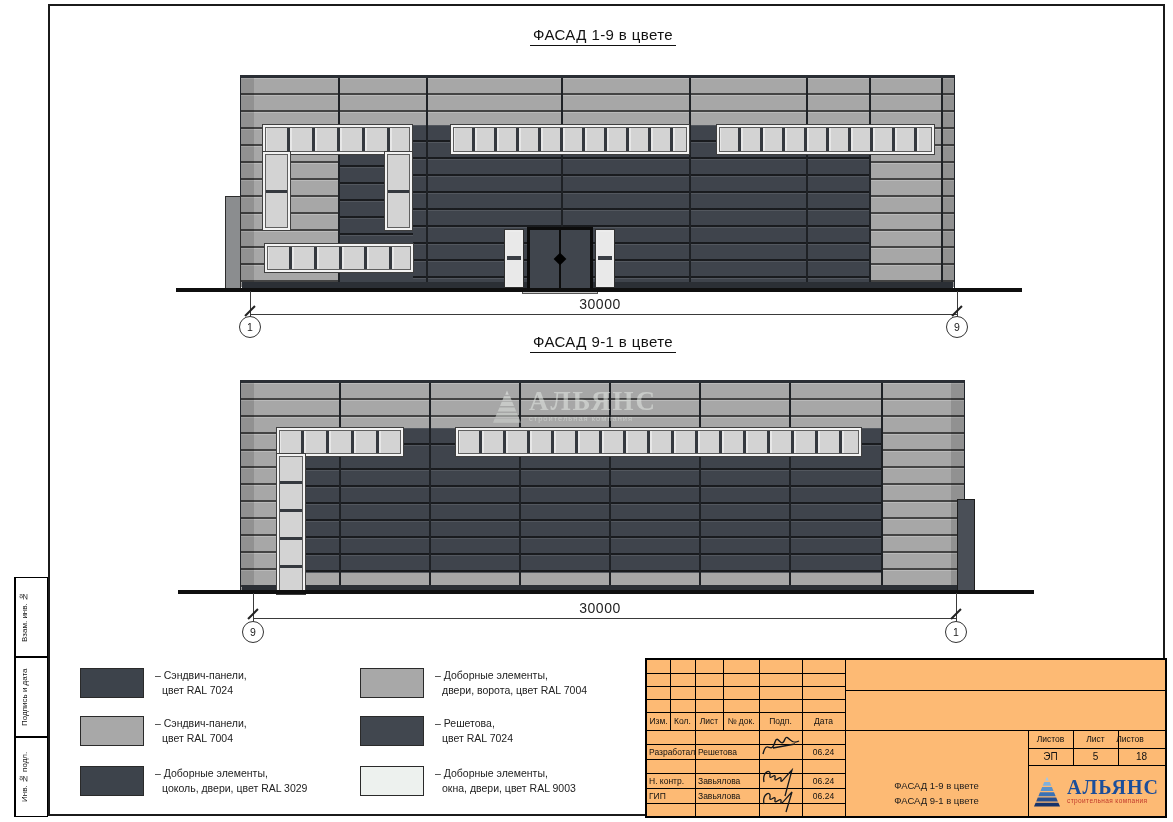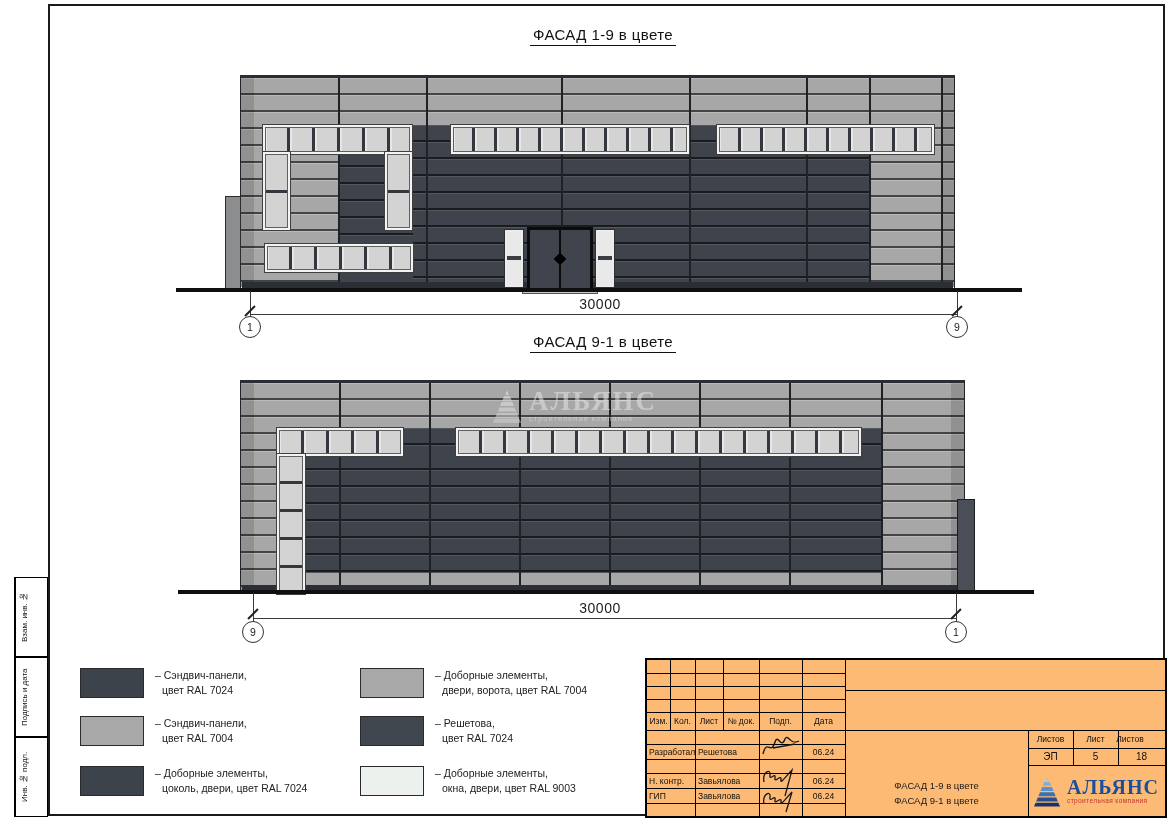--- a/index.html
+++ b/index.html
@@ -193,21 +193,21 @@
       <div class="l2">цвет RAL 7024</div>
     </div>
     <div class="sw" style="left:2px;top:52px;background:#a8a8a8"></div>
     <div class="lgl" style="left:77px;top:52px">
       <div>– Сэндвич-панели,</div>
       <div class="l2">цвет RAL 7004</div>
     </div>
     <div class="sw" style="left:2px;top:102px;background:#3d434b"></div>
     <div class="lgl" style="left:77px;top:102px">
       <div>– Доборные элементы,</div>
-      <div class="l2">цоколь, двери, цвет RAL 7024</div>
+      <div class="l2">цоколь, двери, цвет RAL 3029</div>
     </div>
     <div class="sw" style="left:282px;top:4px;background:#a8a8a8"></div>
     <div class="lgl" style="left:357px;top:4px">
       <div>– Доборные элементы,</div>
       <div class="l2">двери, ворота, цвет RAL 7004</div>
     </div>
     <div class="sw" style="left:282px;top:52px;background:#41474f"></div>
     <div class="lgl" style="left:357px;top:52px">
       <div>– Решетова,</div>
       <div class="l2">цвет RAL 7024</div>

